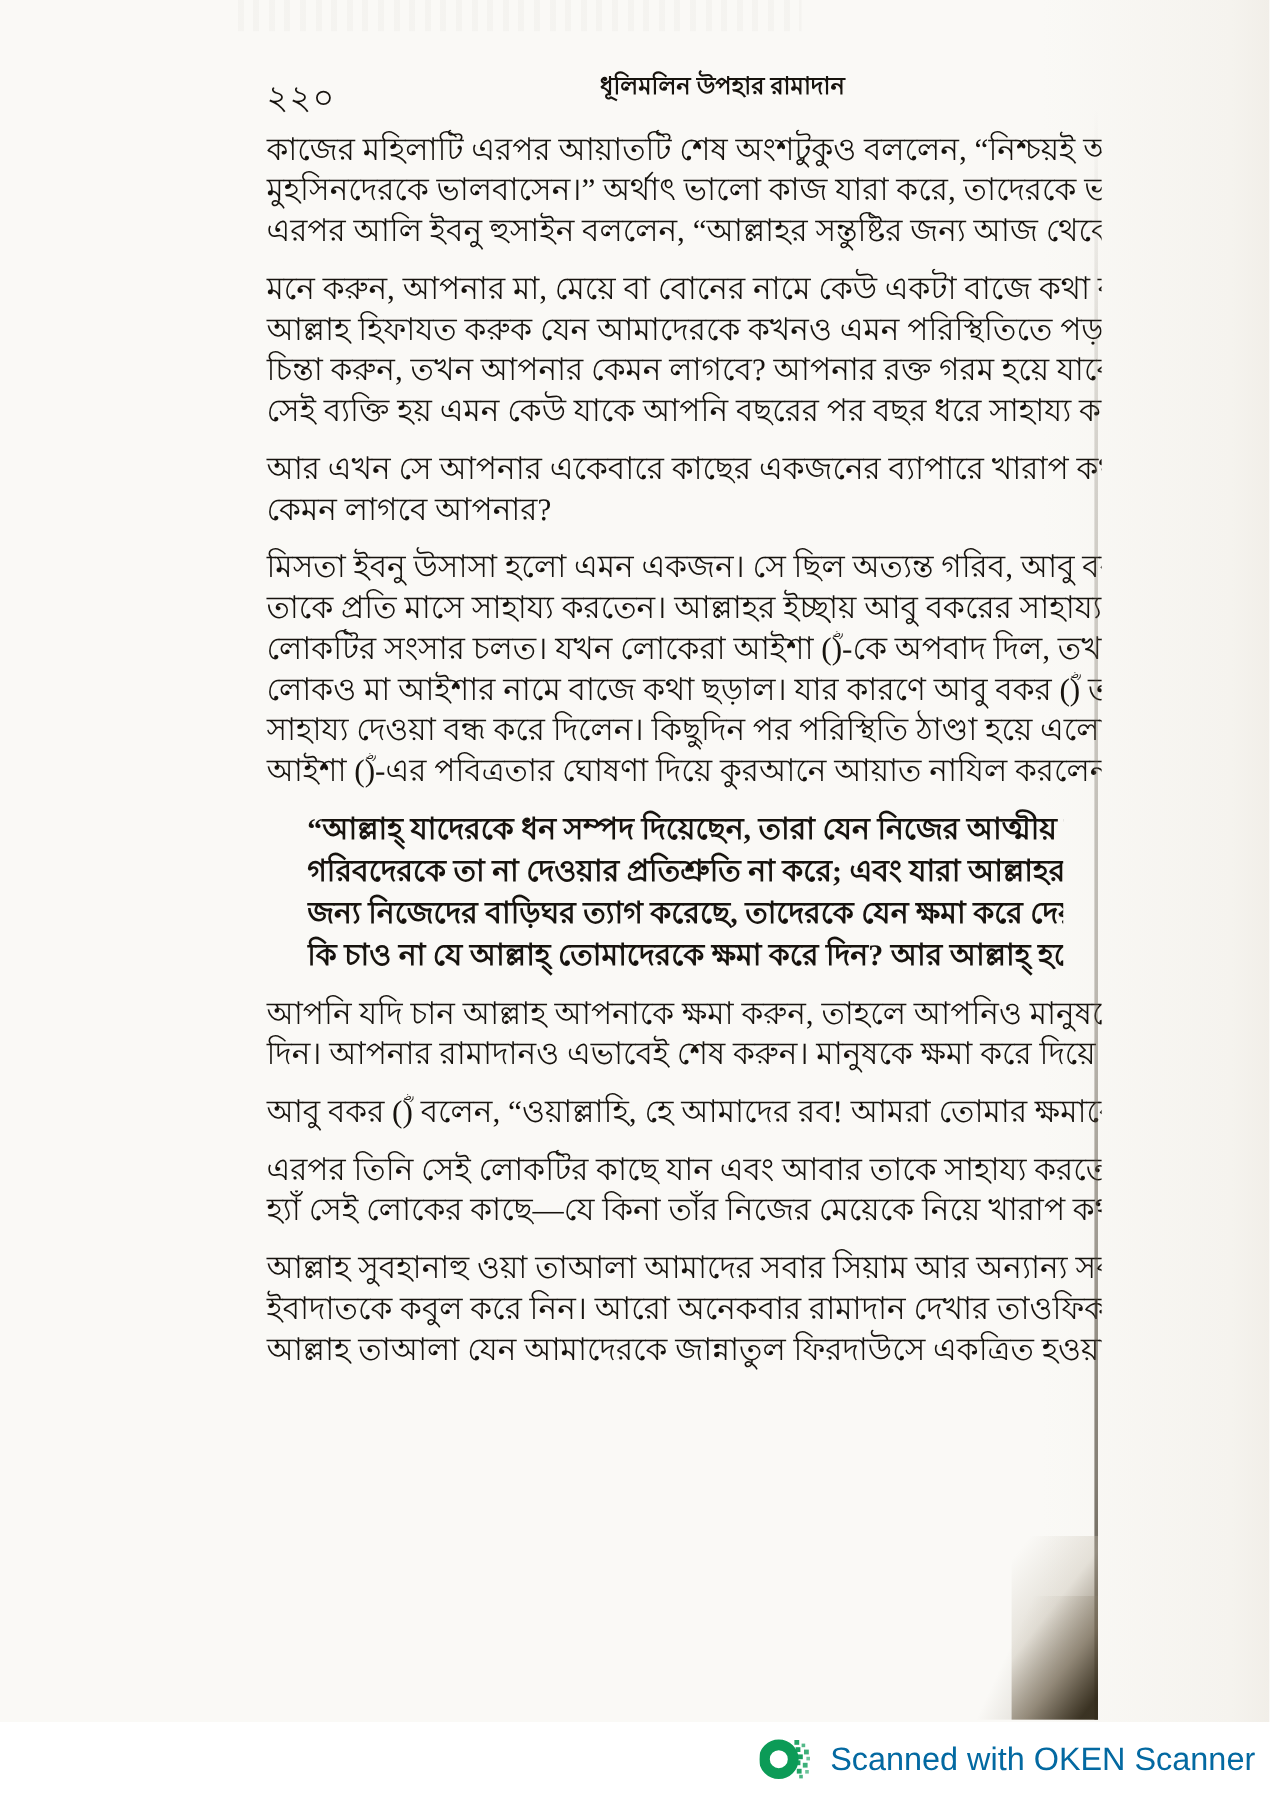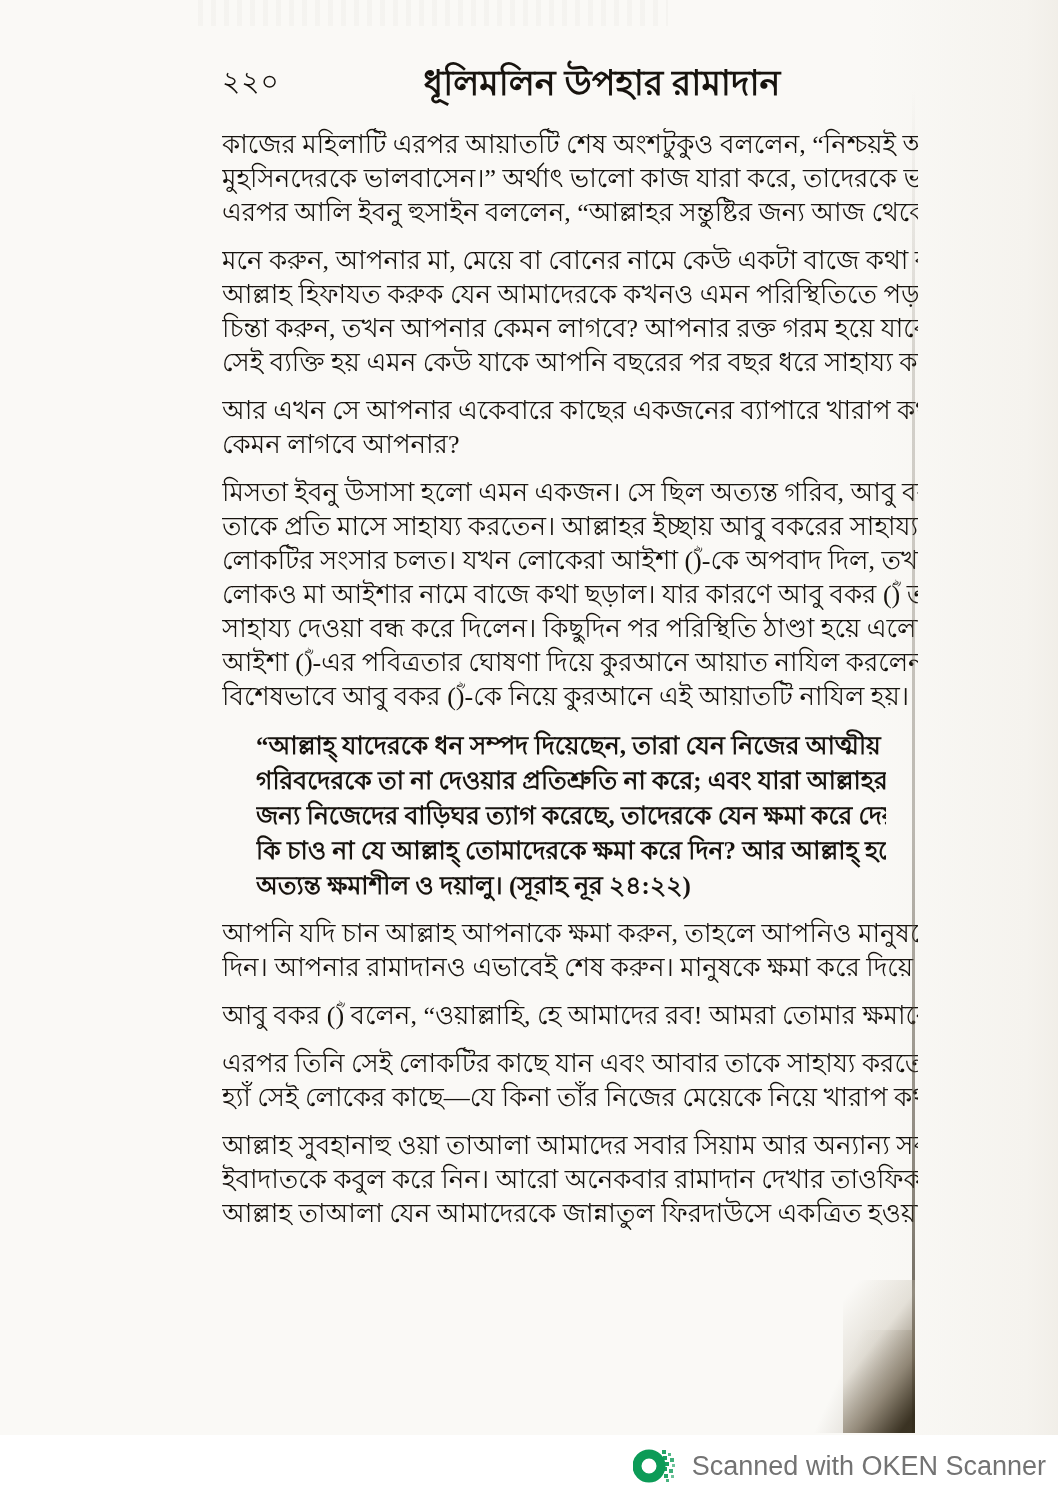--- a/index.html
+++ b/index.html
@@ -14,27 +14,27 @@
   }
   .scan-noise{
     position:absolute;left:198px;top:0;width:470px;height:26px;
     background:repeating-linear-gradient(90deg,rgba(158,152,140,.10) 0 5px,transparent 5px 13px);
     opacity:.55;pointer-events:none;
   }
   .text-column{
     position:absolute;left:222px;top:56px;width:696px;
     color:#17130e;
   }
-  .page-header{position:relative;height:44px;margin-bottom:28px;}
+  .page-header{position:relative;height:44px;margin-bottom:8px;}
   .page-number{
     position:absolute;left:0;top:4px;font-size:28px;letter-spacing:1px;
   }
   .book-title{
     position:absolute;left:380px;top:0;transform:translateX(-50%);
-    font-size:35px;font-weight:bold;white-space:nowrap;
+    font-size:20px;font-weight:bold;white-space:nowrap;
   }
   .paragraph{margin:0 0 14px 0;}
   .text-line{
     font-size:26px;line-height:34px;white-space:nowrap;overflow:hidden;
   }
   .quran-quote{
     margin:6px 0 14px 34px;width:630px;font-weight:bold;
   }
   .quran-quote .text-line{font-size:25px;line-height:35px;}
   .page-edge-shadow{
@@ -61,21 +61,21 @@
   .scanner-footer{
     position:absolute;left:0;bottom:0;width:1058px;height:62px;
     background:#ffffff;
   }
   .footer-inner{
     position:absolute;right:12px;top:0;height:62px;
     display:flex;align-items:center;gap:13px;
   }
   .scanner-credit-text{
     font-family:"Liberation Sans","DejaVu Sans",sans-serif;
-    font-size:27px;color:#737373;white-space:nowrap;
+    font-size:27px;color:#0369a1;white-space:nowrap;
   }
 </style>
 </head>
 <body>
 
 <div class="scan-page">
   <div class="scan-noise"></div>
 
   <div class="text-column">
 
@@ -102,29 +102,27 @@
       <div class="text-line">কেমন লাগবে আপনার?</div>
     </div>
 
     <div class="paragraph">
       <div class="text-line">মিসতা ইবনু উসাসা হলো এমন একজন। সে ছিল অত্যন্ত গরিব, আবু বকর (ؓ)</div>
       <div class="text-line">তাকে প্রতি মাসে সাহায্য করতেন। আল্লাহর ইচ্ছায় আবু বকরের সাহায্য দিয়েই</div>
       <div class="text-line">লোকটির সংসার চলত। যখন লোকেরা আইশা (ؓ)-কে অপবাদ দিল, তখন এই</div>
       <div class="text-line">লোকও মা আইশার নামে বাজে কথা ছড়াল। যার কারণে আবু বকর (ؓ) তাকে</div>
       <div class="text-line">সাহায্য দেওয়া বন্ধ করে দিলেন। কিছুদিন পর পরিস্থিতি ঠাণ্ডা হয়ে এলো, আল্লাহ্</div>
       <div class="text-line">আইশা (ؓ)-এর পবিত্রতার ঘোষণা দিয়ে কুরআনে আয়াত নাযিল করলেন। এরপর</div>
-      <div class="text-line">বিশেষভাবে আবু বকর (ؓ)-কে নিয়ে কুরআনে এই আয়াতটি নাযিল হয়।</div>
     </div>
 
     <div class="paragraph quran-quote">
       <div class="text-line">“আল্লাহ্ যাদেরকে ধন সম্পদ দিয়েছেন, তারা যেন নিজের আত্মীয় স্বজন আর</div>
       <div class="text-line">গরিবদেরকে তা না দেওয়ার প্রতিশ্রুতি না করে; এবং যারা আল্লাহর সন্তুষ্টির</div>
       <div class="text-line">জন্য নিজেদের বাড়িঘর ত্যাগ করেছে, তাদেরকে যেন ক্ষমা করে দেয়। তোমরা</div>
       <div class="text-line">কি চাও না যে আল্লাহ্ তোমাদেরকে ক্ষমা করে দিন? আর আল্লাহ্ হচ্ছেন</div>
-      <div class="text-line">অত্যন্ত ক্ষমাশীল ও দয়ালু।  (সূরাহ নূর ২৪:২২)</div>
     </div>
 
     <div class="paragraph">
       <div class="text-line">আপনি যদি চান আল্লাহ আপনাকে ক্ষমা করুন, তাহলে আপনিও মানুষকে ক্ষমা করে</div>
       <div class="text-line">দিন। আপনার রামাদানও এভাবেই শেষ করুন। মানুষকে ক্ষমা করে দিয়ে আর</div>
     </div>
 
     <div class="paragraph">
       <div class="text-line">আবু বকর (ؓ) বলেন, “ওয়াল্লাহি, হে আমাদের রব! আমরা তোমার ক্ষমাকে</div>
     </div>

